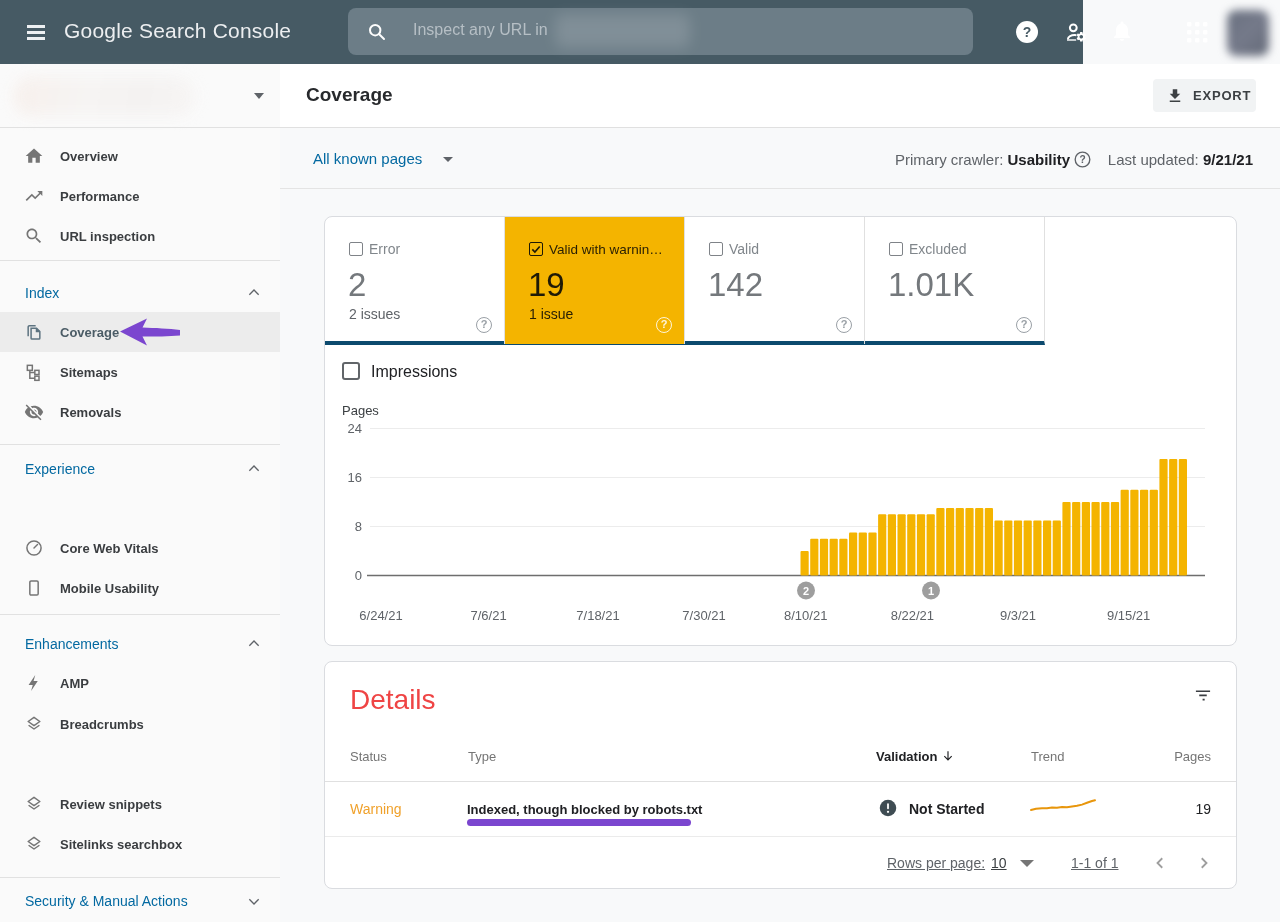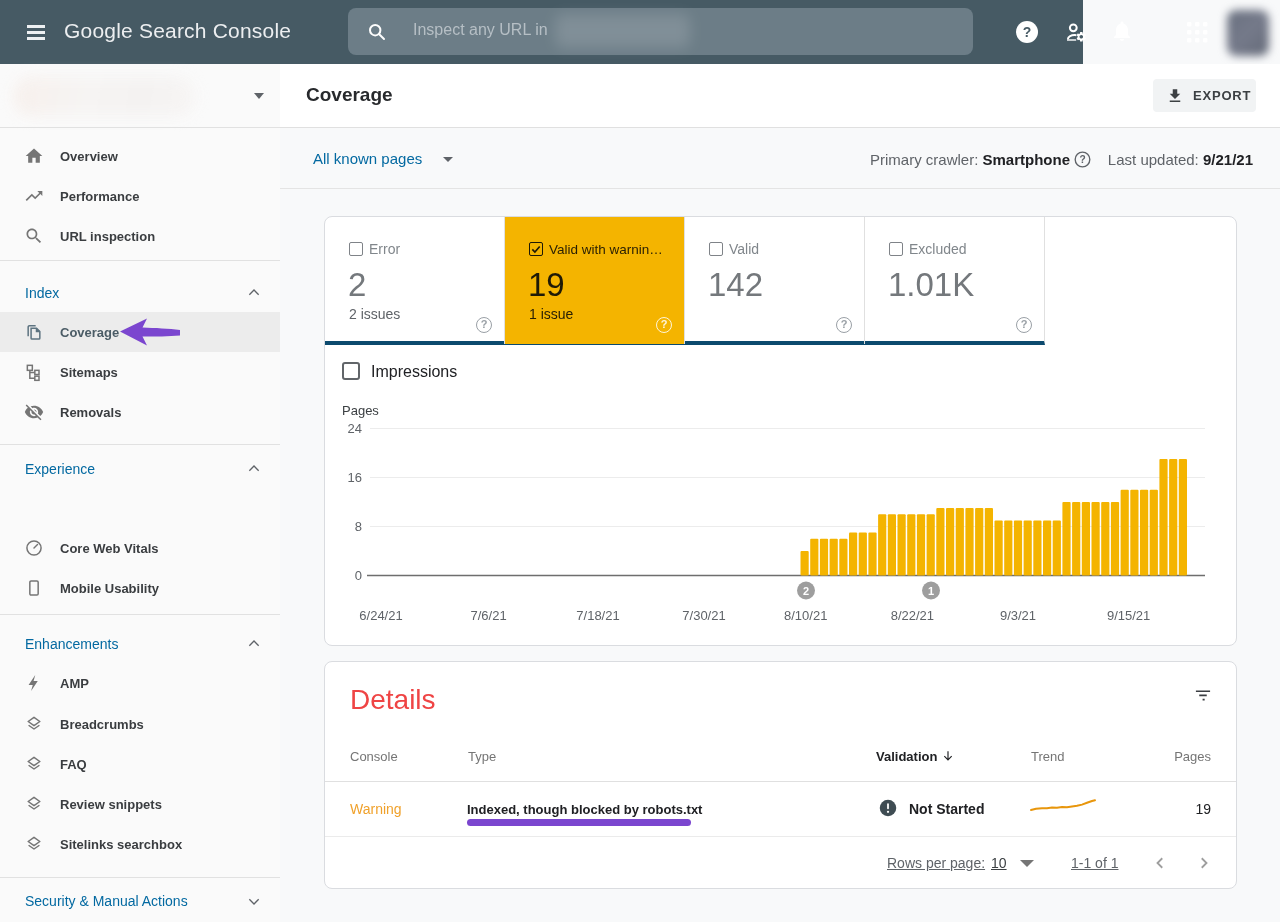--- a/index.html
+++ b/index.html
@@ -184,27 +184,20 @@
       </svg>
       <div class="lbl">AMP</div>
     </div>
   <div class="navitem" style="top:640px">
       <svg class="ic" viewBox="0 0 24 24" fill="none" stroke="#757575" stroke-width="1.8">
         <path d="M12 4l7 5-7 5-7-5 7-5z" stroke-linejoin="round"></path>
         <path d="M5.5 13.5L12 18l6.5-4.5" fill="none" stroke-linejoin="round"></path>
       </svg>
       <div class="lbl">Breadcrumbs</div>
     </div>
-  <div class="navitem" style="top:680px">
-      <svg class="ic" viewBox="0 0 24 24" fill="none" stroke="#757575" stroke-width="1.8">
-        <path d="M12 4l7 5-7 5-7-5 7-5z" stroke-linejoin="round"></path>
-        <path d="M5.5 13.5L12 18l6.5-4.5" fill="none" stroke-linejoin="round"></path>
-      </svg>
-      <div class="lbl">FAQ</div>
-    </div>
   <div class="navitem" style="top:720px">
       <svg class="ic" viewBox="0 0 24 24" fill="none" stroke="#757575" stroke-width="1.8">
         <path d="M12 4l7 5-7 5-7-5 7-5z" stroke-linejoin="round"></path>
         <path d="M5.5 13.5L12 18l6.5-4.5" fill="none" stroke-linejoin="round"></path>
       </svg>
       <div class="lbl">Review snippets</div>
     </div>
   <div class="navitem" style="top:760px">
       <svg class="ic" viewBox="0 0 24 24" fill="none" stroke="#757575" stroke-width="1.8">
         <path d="M12 4l7 5-7 5-7-5 7-5z" stroke-linejoin="round"></path>
@@ -244,21 +237,21 @@
     <svg class="abs" style="left:13px;top:8px" width="18" height="18" viewBox="0 0 24 24" fill="#3c4043">
         <path d="M5 20h14v-2H5v2zM19 9h-4V3H9v6H5l7 7 7-7z"></path>
       </svg>
     <span>EXPORT</span>
   </div>
 </div>
 
 <div id="filterrow">
   <div id="allknown">All known pages</div>
   <div class="caret" style="left:163px; top:29px;"></div>
-  <div id="fr-right">Primary crawler:&nbsp;<b>Smartphone</b>&nbsp;<svg width="17" height="17" viewBox="0 0 20 20" style="vertical-align:-3px">
+  <div id="fr-right">Primary crawler:&nbsp;<b>Usability</b>&nbsp;<svg width="17" height="17" viewBox="0 0 20 20" style="vertical-align:-3px">
         <circle cx="10" cy="10" r="8.6" fill="none" stroke="#5f6368" stroke-width="1.6"></circle>
         <text x="10" y="14.4" font-size="12" font-weight="bold" fill="#5f6368" text-anchor="middle" font-family="Liberation Sans">?</text>
       </svg>&nbsp;&nbsp;&nbsp;&nbsp;Last updated:&nbsp;<b>9/21/21</b></div>
 </div>
 
 <div class="panel" id="chartpanel">
   <div id="cardsrow">
     <div class="card" style="left:0;width:180px;">
       <div class="cb" style="left:24px;top:25px;"></div>
       <div class="cardlab">Error</div>
@@ -356,21 +349,21 @@
   <text x="693" y="217.5" font-size="13" fill="#5f6368" text-anchor="middle" font-family="Liberation Sans">9/3/21</text>
   <text x="803.6" y="217.5" font-size="13" fill="#5f6368" text-anchor="middle" font-family="Liberation Sans">9/15/21</text>
   </svg>
 </div>
 
 <div class="panel" id="detailspanel">
   <div id="dtitle">Details</div>
   <svg class="abs" style="left:868px;top:23px" width="20" height="20" viewBox="0 0 24 24" fill="#3b3e42">
       <path d="M3.5 6.5h17v2h-17zm4 5h9v2h-9zm4 5h2.5v2H11.5z"></path>
     </svg>
-  <div class="thead" style="left:25px;">Console</div>
+  <div class="thead" style="left:25px;">Status</div>
   <div class="thead" style="left:143px;">Type</div>
   <div class="thead" style="left:551px; color:#202124; font-weight:700;">Validation
     <svg width="14" height="14" viewBox="0 0 24 24" style="vertical-align:-2px" fill="#202124">
         <path d="M11 4v12.17l-4.59-4.58L5 13l7 7 7-7-1.41-1.41L13 16.17V4h-2z"></path>
       </svg>
   </div>
   <div class="thead" style="left:706px;">Trend</div>
   <div class="thead" style="left:849px; width:37px; text-align:right;">Pages</div>
   <div id="theadline"></div>
   <div class="rcell" style="left:25px; color:#f0a12b;">Warning</div>

